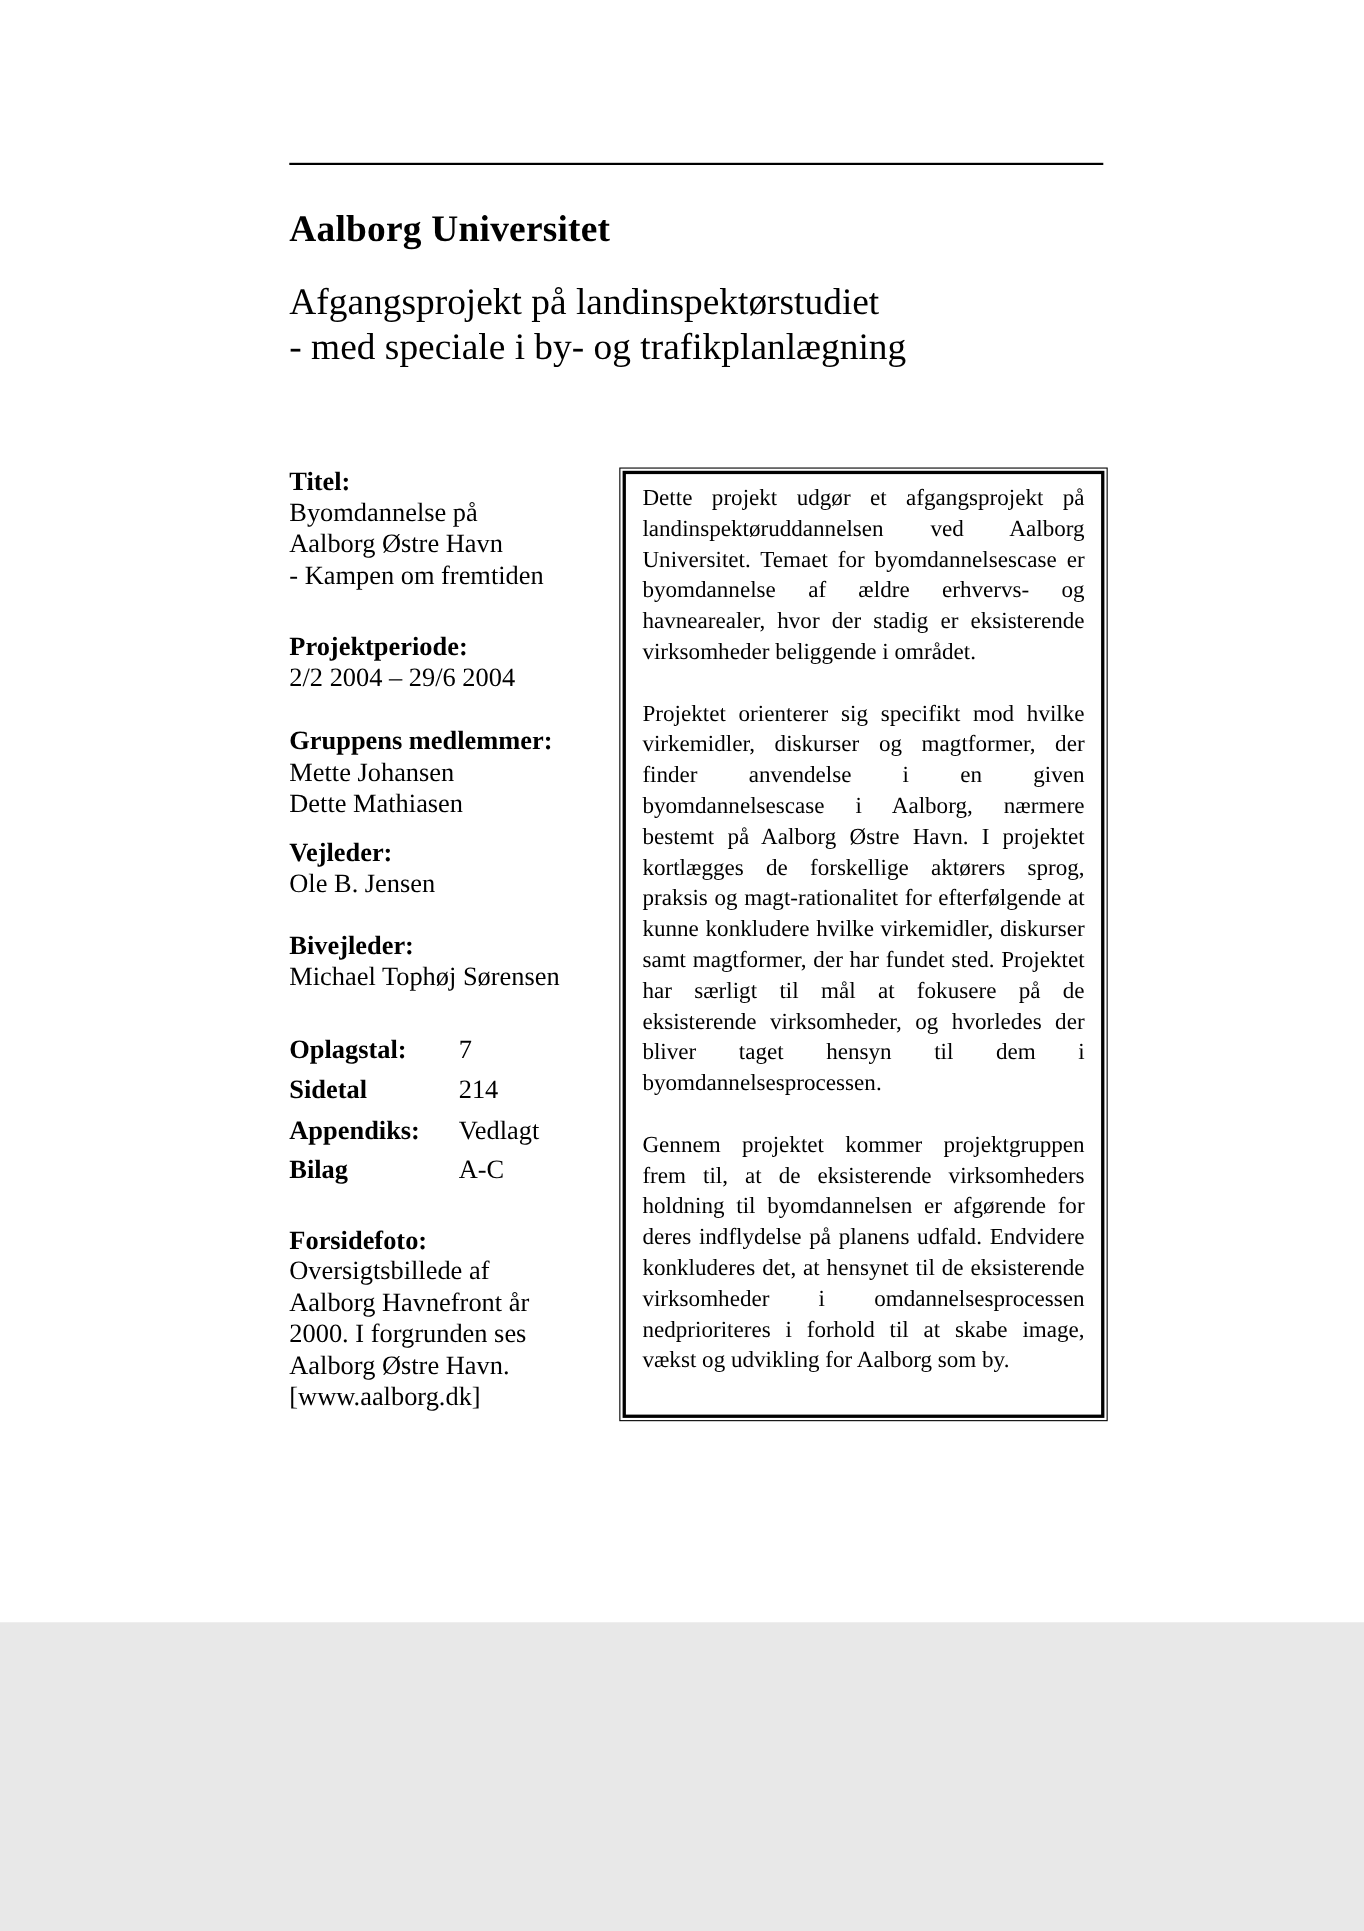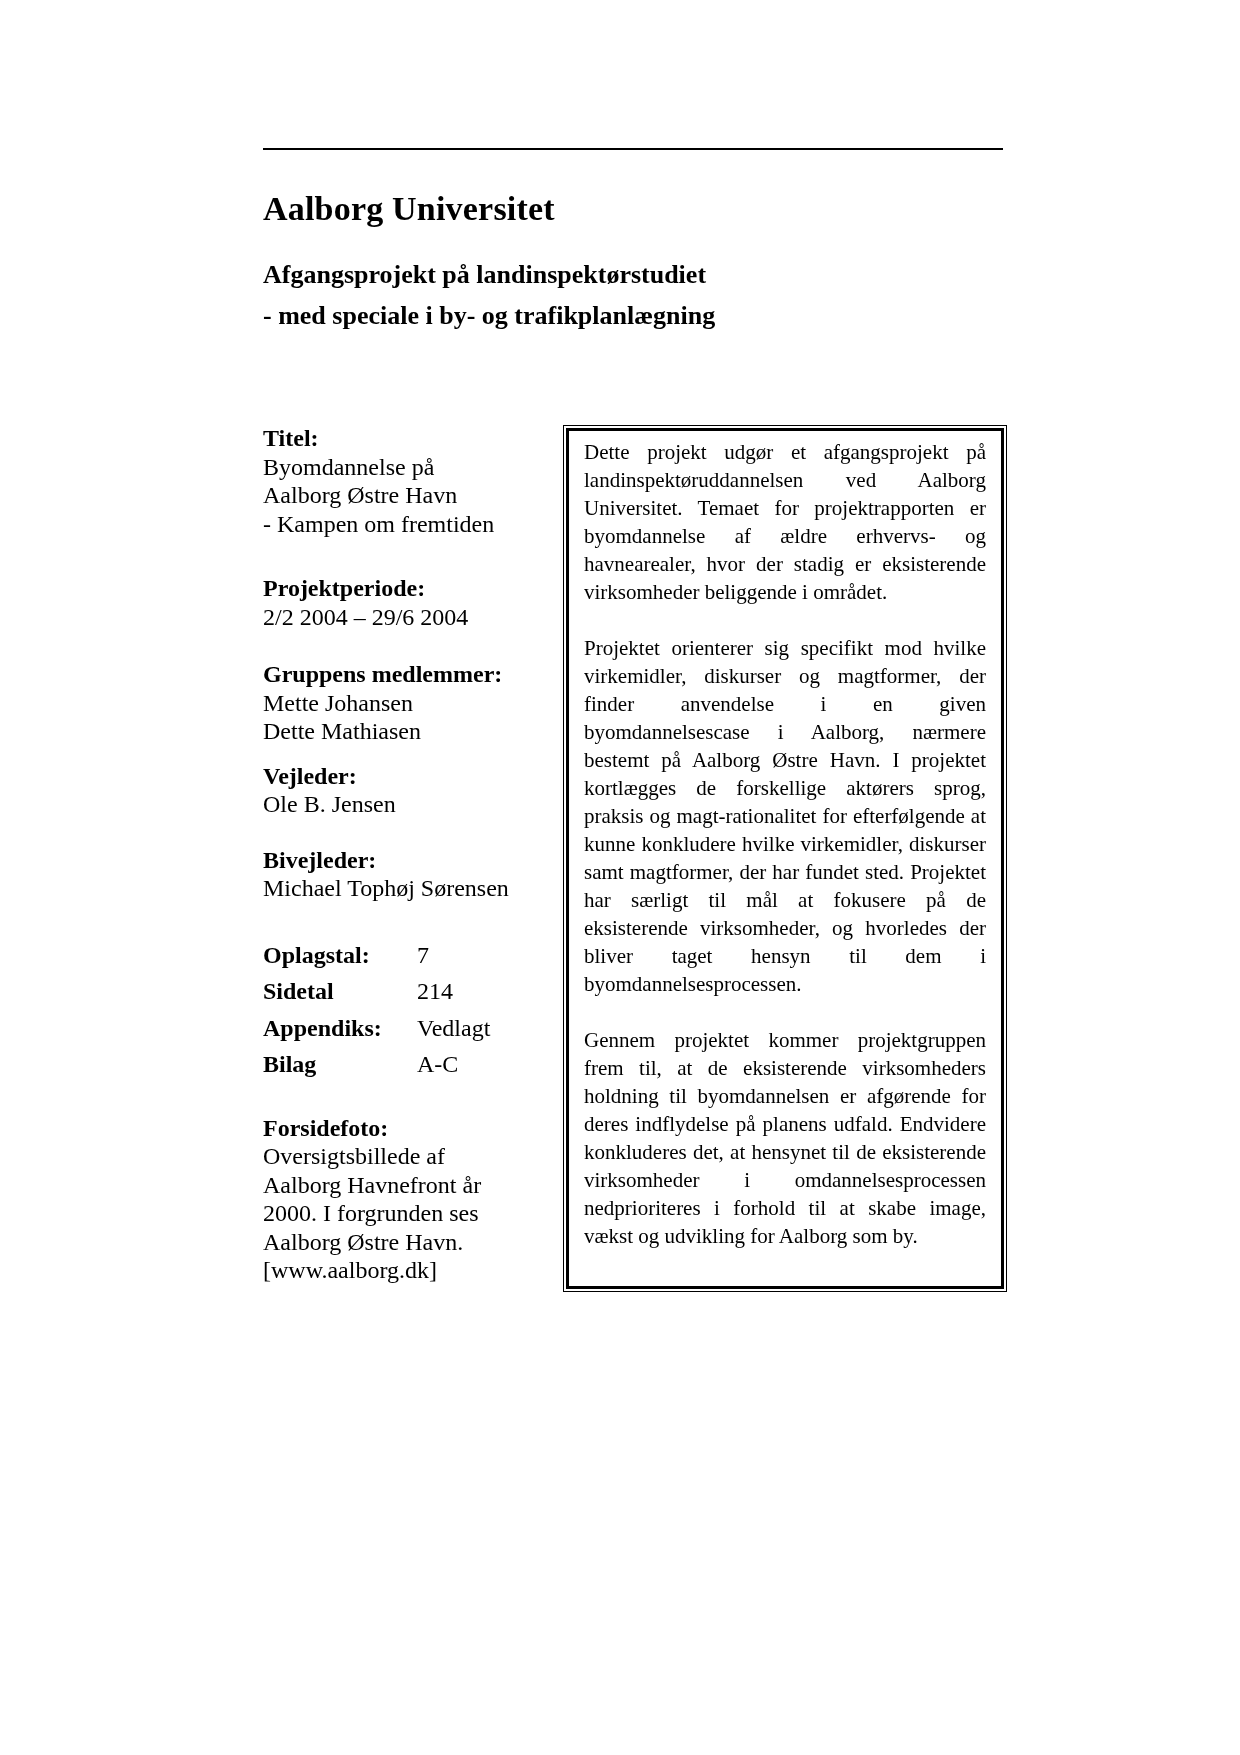--- a/index.html
+++ b/index.html
@@ -1,19 +1,19 @@
 <!DOCTYPE html>
 <html><head>
 <meta charset="utf-8">
 <style>
   html, body { margin: 0; padding: 0; background: #e8e8e8; }
   .page {
     position: relative;
     width: 1240px;
-    height: 1755px;
+    height: 1475px;
     background: #ffffff;
     margin: 0 auto;
     font-family: "Liberation Serif", "DejaVu Serif", serif;
     color: #000000;
     overflow: hidden;
   }
   .rule {
     position: absolute;
     left: 263px;
     top: 148px;
@@ -27,22 +27,22 @@
     top: 190px;
     margin: 0;
     font-size: 34px;
     font-weight: bold;
     letter-spacing: 0.2px;
   }
   .doc-subtitle {
     position: absolute;
     left: 263px;
     top: 254px;
-    font-size: 26px;
-    font-weight: bold;
+    font-size: 34px;
+    font-weight: normal;
     line-height: 41px;
   }
   .info-col {
     position: absolute;
     left: 263px;
     top: 424px;
     width: 295px;
     font-size: 24px;
     line-height: 28.5px;
   }
@@ -144,18 +144,18 @@
       <div>Oversigtsbillede af</div>
       <div>Aalborg Havnefront år</div>
       <div>2000. I forgrunden ses</div>
       <div>Aalborg Østre Havn.</div>
       <div>[www.aalborg.dk]</div>
     </div>
 
   </div>
 
   <div class="abstract-box">
-    <p>Dette projekt udgør et afgangsprojekt på landinspektøruddannelsen ved Aalborg Universitet. Temaet for projektrapporten er byomdannelse af ældre erhvervs- og havnearealer, hvor der stadig er eksisterende virksomheder beliggende i området.</p>
+    <p>Dette projekt udgør et afgangsprojekt på landinspektøruddannelsen ved Aalborg Universitet. Temaet for byomdannelsescase er byomdannelse af ældre erhvervs- og havnearealer, hvor der stadig er eksisterende virksomheder beliggende i området.</p>
     <p>Projektet orienterer sig specifikt mod hvilke virkemidler, diskurser og magtformer, der finder anvendelse i en given byomdannelsescase i Aalborg, nærmere bestemt på Aalborg Østre Havn. I projektet kortlægges de forskellige aktørers sprog, praksis og magt-rationalitet for efterfølgende at kunne konkludere hvilke virkemidler, diskurser samt magtformer, der har fundet sted. Projektet har særligt til mål at fokusere på de eksisterende virksomheder, og hvorledes der bliver taget hensyn til dem i byomdannelsesprocessen.</p>
     <p>Gennem projektet kommer projektgruppen frem til, at de eksisterende virksomheders holdning til byomdannelsen er afgørende for deres indflydelse på planens udfald. Endvidere konkluderes det, at hensynet til de eksisterende virksomheder i omdannelsesprocessen nedprioriteres i forhold til at skabe image, vækst og udvikling for Aalborg som by.</p>
   </div>
 
 </div>
 
 </body></html>

